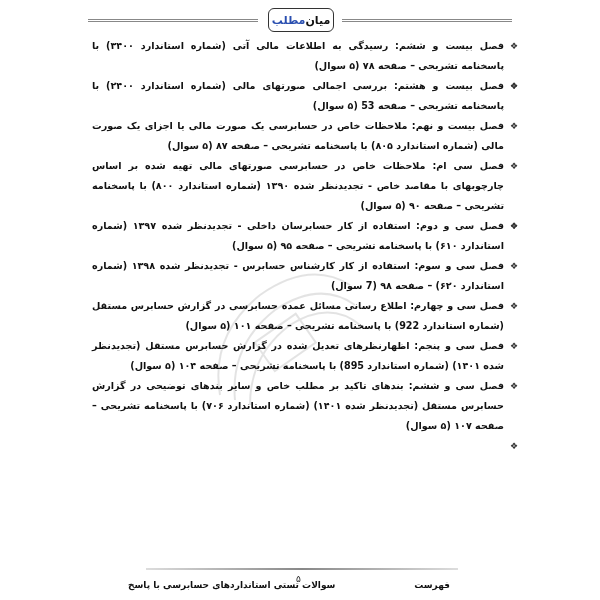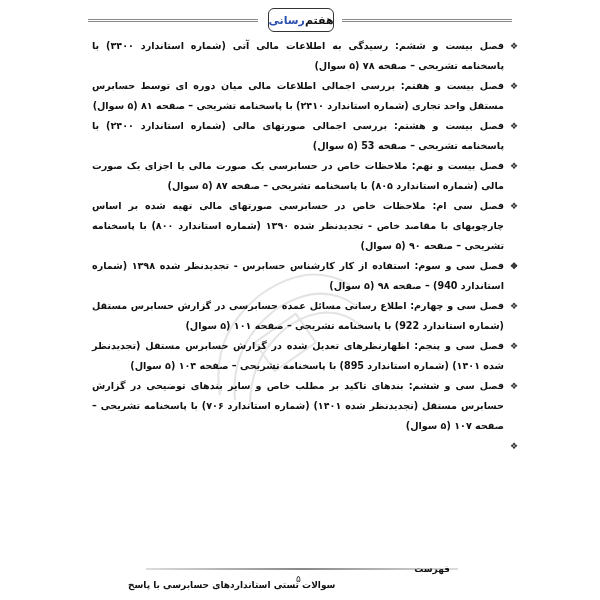--- a/index.html
+++ b/index.html
@@ -9,53 +9,53 @@
   .header .rule.left { left: 0; width: 170px; }
   .header .rule.right { right: 0; width: 170px; }
   .logo { position: absolute; left: 180px; top: 0; width: 64px; height: 22px; border: 1.5px solid #333; border-radius: 6px; background: #fff; display: flex; align-items: center; justify-content: center; font-size: 11px; font-weight: bold; direction: rtl; color: #111; }
   .logo .accent { color: #2a4fb0; }
   .content { position: absolute; top: 36px; left: 92px; width: 426px; direction: rtl; text-align: justify; }
   .item { position: relative; padding-right: 14px; font-size: 9.6px; line-height: 20px; font-weight: bold; margin: 0; }
   .item .bullet { position: absolute; right: 0; top: 0; font-size: 9px; color: #333; }
   .watermark { position: absolute; left: 200px; top: 255px; width: 170px; height: 160px; opacity: 0.13; pointer-events: none; }
   .footer-rule { position: absolute; top: 568px; left: 146px; width: 312px; height: 2px; background: linear-gradient(to right, #ddd, #888, #ddd); }
   .page-num { position: absolute; top: 574px; left: 296px; font-size: 9px; color: #222; }
-  .footer-right { position: absolute; top: 564px; right: 150px; font-size: 9px; font-weight: bold; direction: rtl; }
+  .footer-right { position: absolute; top: 580px; right: 150px; font-size: 9px; font-weight: bold; direction: rtl; }
   .footer-left { position: absolute; top: 580px; left: 128px; font-size: 9px; font-weight: bold; direction: rtl; }
 </style>
 </head>
 <body>
 
 <div class="header">
   <div class="rule left"></div>
   <div class="logo">
-    <span>هفتم</span>
-    <span class="accent">رسانی</span>
+    <span>میان</span>
+    <span class="accent">مطلب</span>
   </div>
   <div class="rule right"></div>
 </div>
 
 <svg class="watermark" viewBox="0 0 170 160">
   <g fill="none" stroke="#333" stroke-width="2">
     <path d="M20 140 Q10 80 60 40 Q110 5 150 30"></path>
     <path d="M35 145 Q30 90 75 55 Q120 25 155 50"></path>
     <path d="M50 150 Q50 100 90 70 Q130 45 160 70"></path>
     <rect x="60" y="70" width="50" height="35" transform="rotate(-35 85 87)"></rect>
   </g>
 </svg>
 
 <div class="content">
   <p class="item"><span class="bullet">❖</span><span>فصل بیست و ششم: رسیدگی به اطلاعات مالی آتی (شماره استاندارد ۳۴۰۰) با پاسخنامه تشریحی – صفحه ۷۸ (۵ سوال)</span></p>
-  <p class="item"><span class="bullet">❖</span><span>فصل بیست و هفتم: بررسی اجمالی اطلاعات مالی میان دوره ای توسط حسابرس مستقل واحد تجاری (شماره استاندارد ۲۴۱۰) با پاسخنامه تشریحی – صفحه ۸۱ (۵ سوال)</span></p>
+  <p class="item"><span class="bullet">❖</span></p>
   <p class="item"><span class="bullet">❖</span><span>فصل بیست و هشتم: بررسی اجمالی صورتهای مالی (شماره استاندارد ۲۴۰۰) با پاسخنامه تشریحی – صفحه 53 (۵ سوال)</span></p>
   <p class="item"><span class="bullet">❖</span><span>فصل بیست و نهم: ملاحظات خاص در حسابرسی یک صورت مالی یا اجزای یک صورت مالی (شماره استاندارد ۸۰۵) با پاسخنامه تشریحی – صفحه ۸۷ (۵ سوال)</span></p>
   <p class="item"><span class="bullet">❖</span><span>فصل سی ام: ملاحظات خاص در حسابرسی صورتهای مالی تهیه شده بر اساس چارچوبهای با مقاصد خاص - تجدیدنظر شده ۱۳۹۰ (شماره استاندارد ۸۰۰) با پاسخنامه تشریحی – صفحه ۹۰ (۵ سوال)</span></p>
   <p class="item"><span class="bullet">❖</span></p>
-  <p class="item"><span class="bullet">❖</span></p>
-  <p class="item"><span class="bullet">❖</span><span>فصل سی و سوم: استفاده از کار کارشناس حسابرس - تجدیدنظر شده ۱۳۹۸ (شماره استاندارد 940) – صفحه ۹۸ (۵ سوال)</span></p>
+  <p class="item"><span class="bullet">❖</span><span>فصل سی و دوم: استفاده از کار حسابرسان داخلی - تجدیدنظر شده ۱۳۹۷ (شماره استاندارد ۶۱۰) با پاسخنامه تشریحی – صفحه ۹۵ (۵ سوال)</span></p>
+  <p class="item"><span class="bullet">❖</span><span>فصل سی و سوم: استفاده از کار کارشناس حسابرس - تجدیدنظر شده ۱۳۹۸ (شماره استاندارد ۶۲۰) – صفحه ۹۸ (7 سوال)</span></p>
   <p class="item"><span class="bullet">❖</span><span>فصل سی و چهارم: اطلاع رسانی مسائل عمده حسابرسی در گزارش حسابرس مستقل (شماره استاندارد 922) با پاسخنامه تشریحی – صفحه ۱۰۱ (۵ سوال)</span></p>
   <p class="item"><span class="bullet">❖</span><span>فصل سی و پنجم: اظهارنظرهای تعدیل شده در گزارش حسابرس مستقل (تجدیدنظر شده ۱۴۰۱) (شماره استاندارد 895) با پاسخنامه تشریحی – صفحه ۱۰۴ (۵ سوال)</span></p>
   <p class="item"><span class="bullet">❖</span><span>فصل سی و ششم: بندهای تاکید بر مطلب خاص و سایر بندهای توضیحی در گزارش حسابرس مستقل (تجدیدنظر شده ۱۴۰۱) (شماره استاندارد ۷۰۶) با پاسخنامه تشریحی – صفحه ۱۰۷ (۵ سوال)</span></p>
   <p class="item"><span class="bullet">❖</span></p>
 </div>
 
 <div class="footer-rule"></div>
 <div class="page-num">۵</div>
 <div class="footer-right">فهرست</div>
 <div class="footer-left">سوالات تستی استانداردهای حسابرسی با پاسخ</div>

